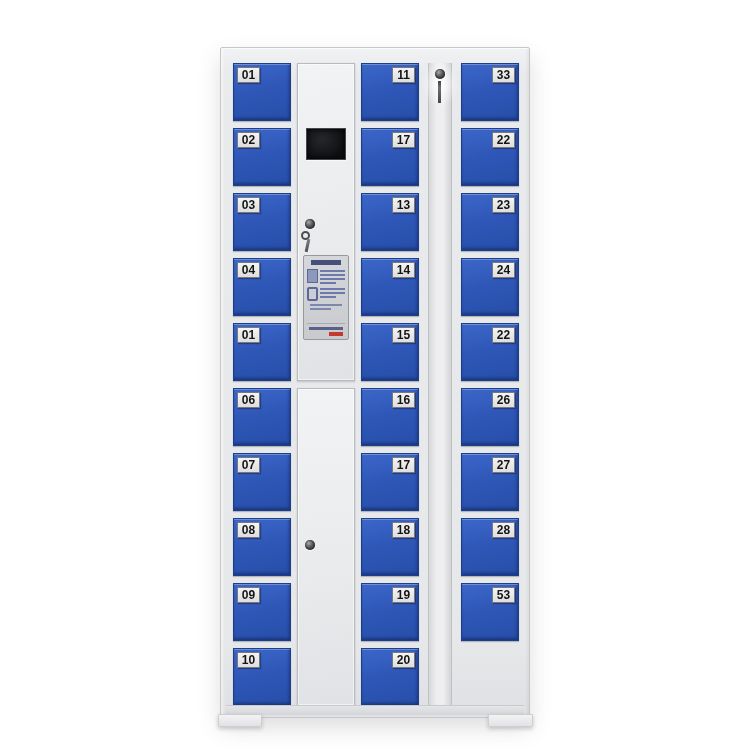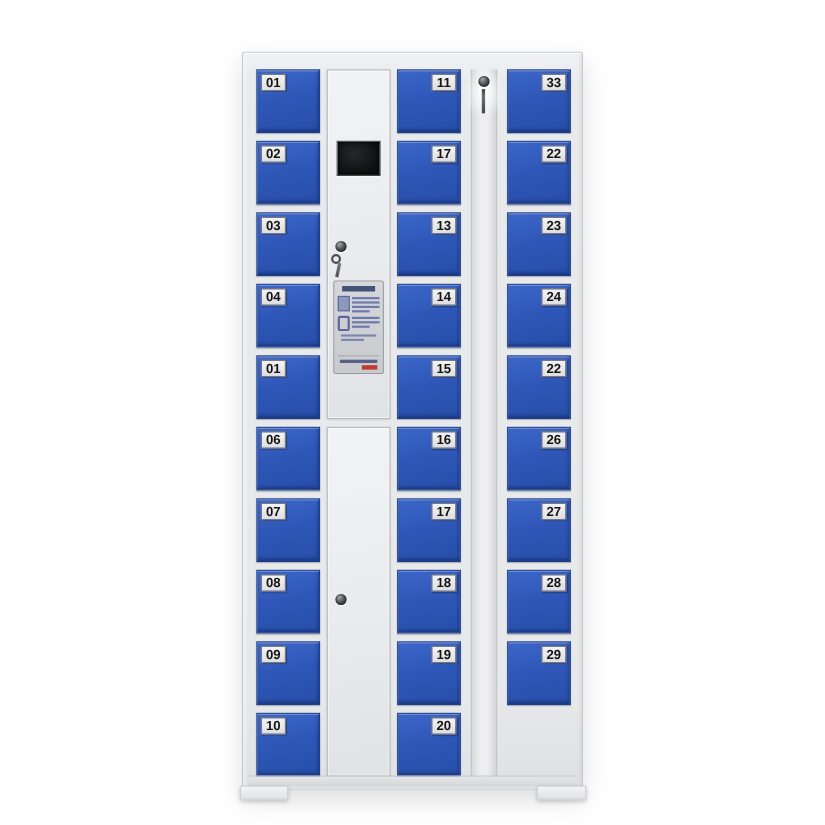--- a/index.html
+++ b/index.html
@@ -344,21 +344,21 @@
           </div>
 
           <div class="cell">
             <div class="door">
               <span class="tag">28</span>
             </div>
           </div>
 
           <div class="cell">
             <div class="door">
-              <span class="tag">29</span>
+              <span class="tag">53</span>
             </div>
           </div>
 
         </div>
 
     </div>
     <div class="kick"></div>
   </div>
 
   <div class="foot left"></div>

